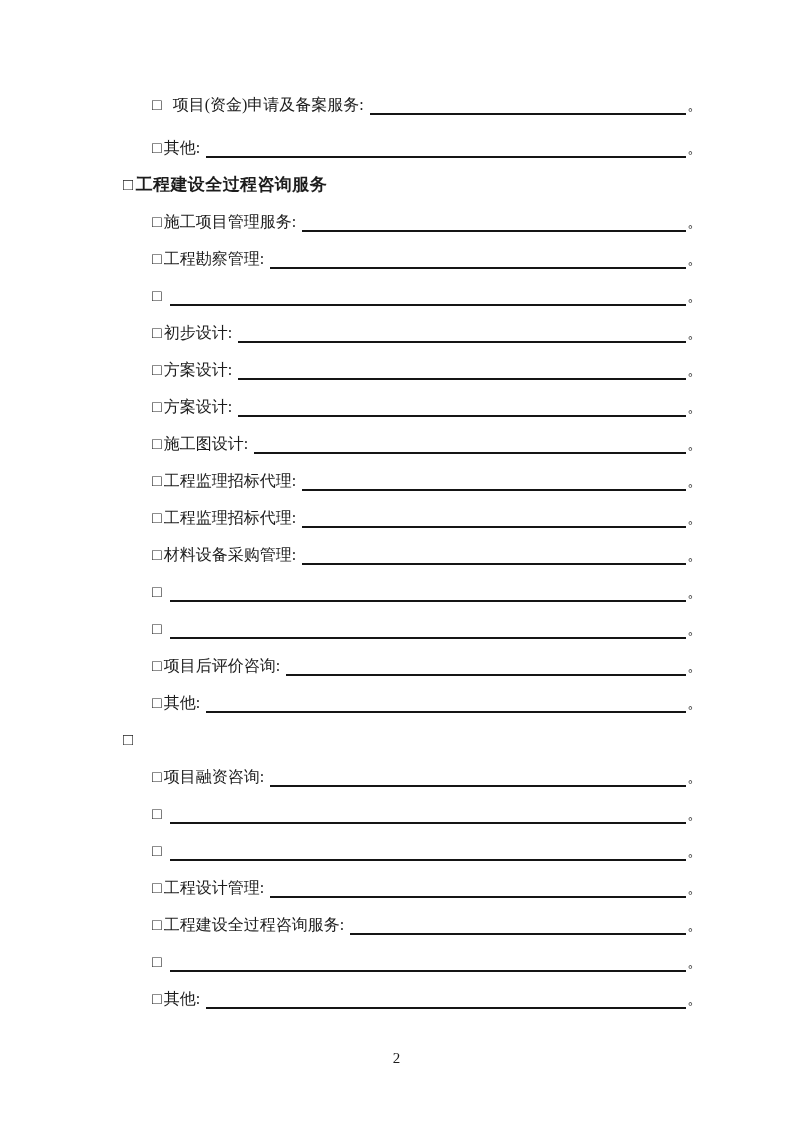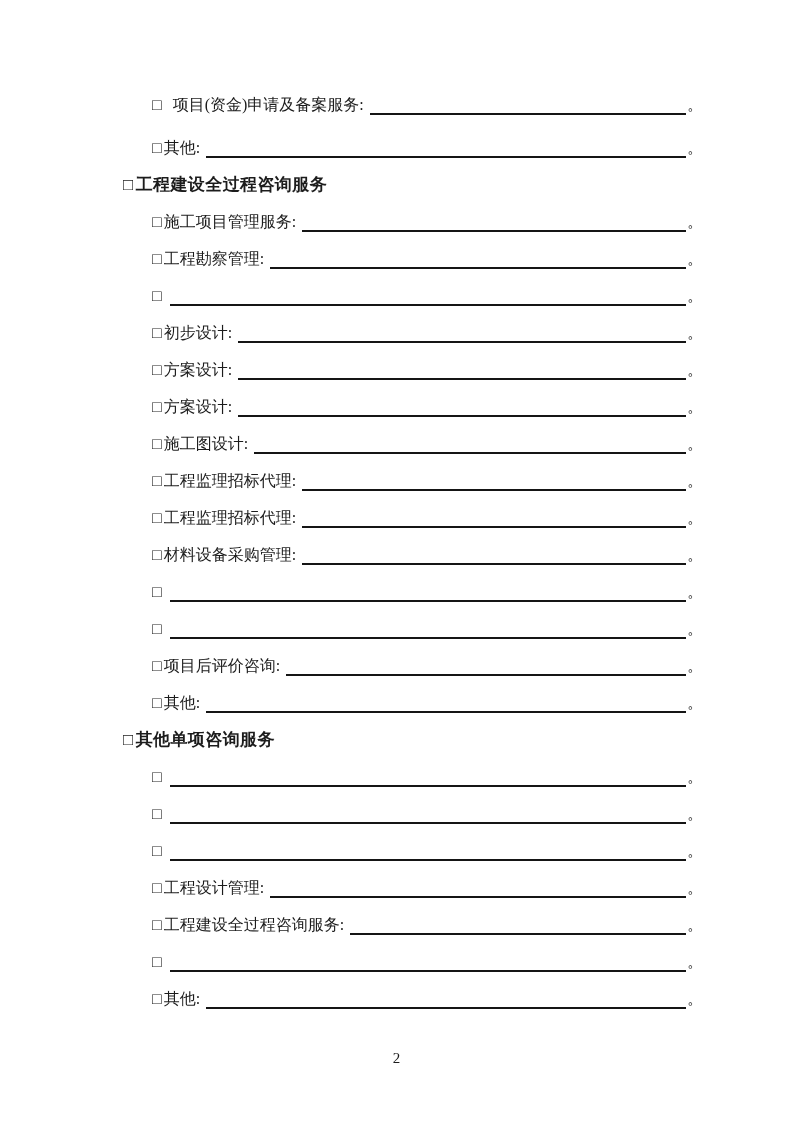--- a/index.html
+++ b/index.html
@@ -178,25 +178,25 @@
       <div class="row item">
     <span class="label">
       <span class="checkbox">□</span>
       <span class="label-text">其他:</span>
     </span>
     <span class="fill"></span>
     <span class="period">。</span>
   </div>
       <div class="row heading">
     <span class="checkbox">□</span>
-    <span class="heading-text">其他单项咨询服务</span>
-  </div>
-      <div class="row item">
-    <span class="label">
-      <span class="checkbox">□</span>
+  </div>
+      <div class="row item">
+    <span class="label">
+      <span class="checkbox">□</span>
+      <span class="label-text">项目融资咨询:</span>
     </span>
     <span class="fill"></span>
     <span class="period">。</span>
   </div>
       <div class="row item">
     <span class="label">
       <span class="checkbox">□</span>
     </span>
     <span class="fill"></span>
     <span class="period">。</span>

